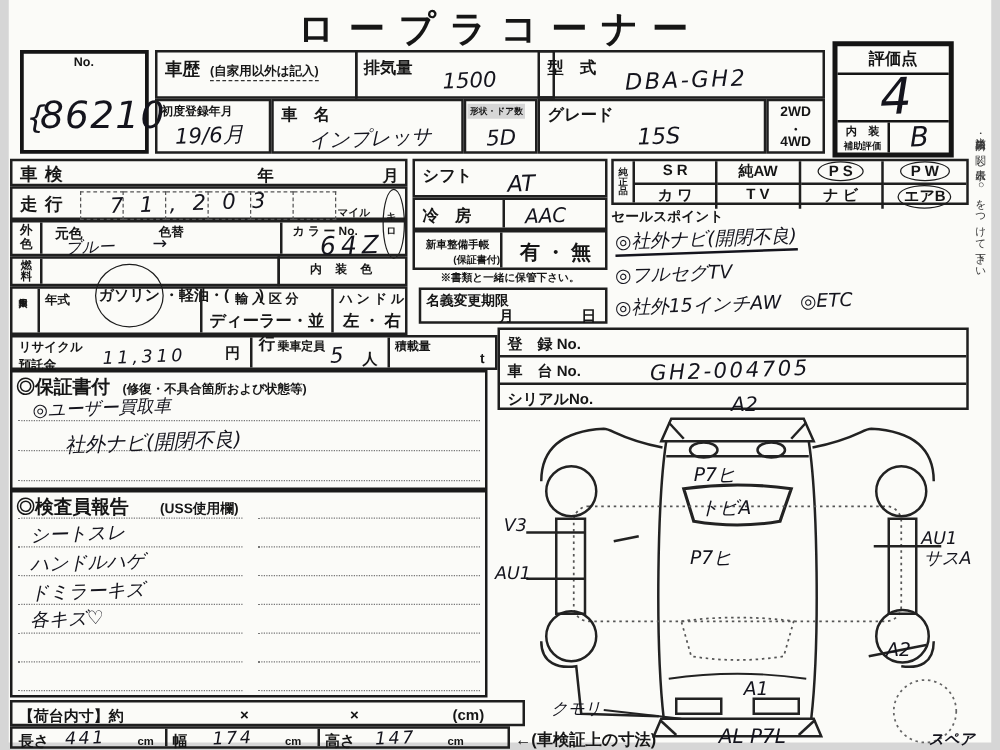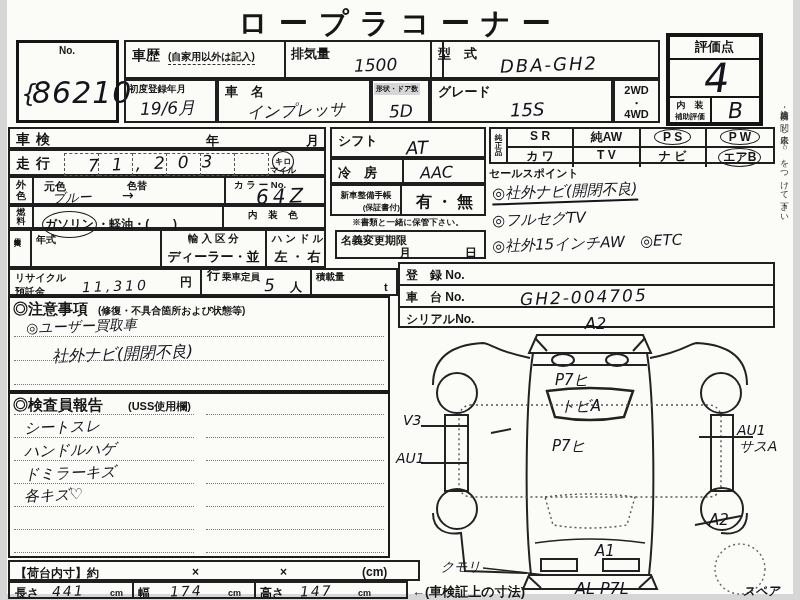--- a/index.html
+++ b/index.html
@@ -6,21 +6,21 @@
   .stage{position:relative;width:800px;height:600px;overflow:hidden;
     background:#d6d6d6;font-family:"Liberation Sans",sans-serif;color:#1b1b1b;}
   .paper{position:absolute;left:7px;top:0;right:7px;bottom:6px;background:#fbfbf8;}
   .abs{position:absolute;box-sizing:border-box;}
   .bx{position:absolute;box-sizing:border-box;border:2px solid #1f1f1f;background:transparent;}
   .bx3{position:absolute;box-sizing:border-box;border:3px solid #151515;}
   .lbl{font-weight:bold;color:#161616;}
   .hw{font-family:"DejaVu Sans",sans-serif;font-style:italic;color:#14141d;white-space:nowrap;}
   .rot{display:inline-block;transform:rotate(-2deg);}
   .hcirc{display:inline-block;border:2px solid #1d1d1d;border-radius:50%;padding:0 5px;}
-  .fcirc{display:inline-block;border:1.5px solid #1d1d1d;border-radius:50%;padding:4px 2px;}
+  .fcirc{display:inline-block;border:1.5px solid #1d1d1d;border-radius:50%;padding:16px 2px;margin-left:34px;}
   .dotline{position:absolute;border-bottom:1.6px dotted #777;}
   .dash-u{border-bottom:1px dashed #333;}
   .vlabel{display:flex;flex-direction:column;align-items:center;justify-content:center;line-height:1.05;}
   .cell{position:absolute;box-sizing:border-box;}
   .vtext{writing-mode:vertical-rl;text-orientation:upright;letter-spacing:1px;}
   svg text{font-family:"DejaVu Sans",sans-serif;font-style:italic;fill:#14141d;}
   .ml-cells{position:absolute;display:flex;}
   .ml-cells div{width:33px;height:21px;border-right:1px dashed #555;border-top:1px dashed #555;border-bottom:1px dashed #555;}
   .ml-cells div:first-child{border-left:1px dashed #555;}
 </style>
@@ -220,21 +220,21 @@
     <div class="abs" style="left:0;top:22px;width:100%;height:22px;border-bottom:2px solid #1f1f1f;">
       <span class="abs lbl" style="left:6px;top:3px;font-size:12px;">車　台 No.</span>
       <span class="abs hw rot" style="left:120px;top:1px;font-size:17px;letter-spacing:2px;">GH2-004705</span>
     </div>
     <div class="abs" style="left:0;top:44px;width:100%;height:22px;">
       <span class="abs lbl" style="left:6px;top:3px;font-size:12px;">シリアルNo.</span>
     </div>
   </div>
 
   <div class="abs" style="left:8px;top:296px;width:382px;height:96px;border:2.5px solid #1a1a1a;box-sizing:border-box;">
-    <span class="abs lbl" style="left:3px;top:2px;font-size:15px;">◎注意事項</span>
+    <span class="abs lbl" style="left:3px;top:2px;font-size:15px;">◎保証書付</span>
     <span class="abs lbl" style="left:88px;top:6px;font-size:10px;">(修復・不具合箇所および状態等)</span>
     <div class="dotline" style="left:4px;top:38px;width:370px;"></div>
     <div class="dotline" style="left:4px;top:62px;width:370px;"></div>
     <div class="dotline" style="left:4px;top:86px;width:370px;"></div>
     <div class="abs hw rot" style="left:16px;top:20px;font-size:14px;">◎ユーザー買取車</div>
     <div class="abs hw rot" style="left:42px;top:46px;font-size:16px;">社外ナビ(開閉不良)</div>
   </div>
 
   <div class="abs" style="left:8px;top:392px;width:382px;height:166px;border:2.5px solid #1a1a1a;box-sizing:border-box;">
     <span class="abs lbl" style="left:3px;top:2px;font-size:15px;">◎検査員報告</span>

